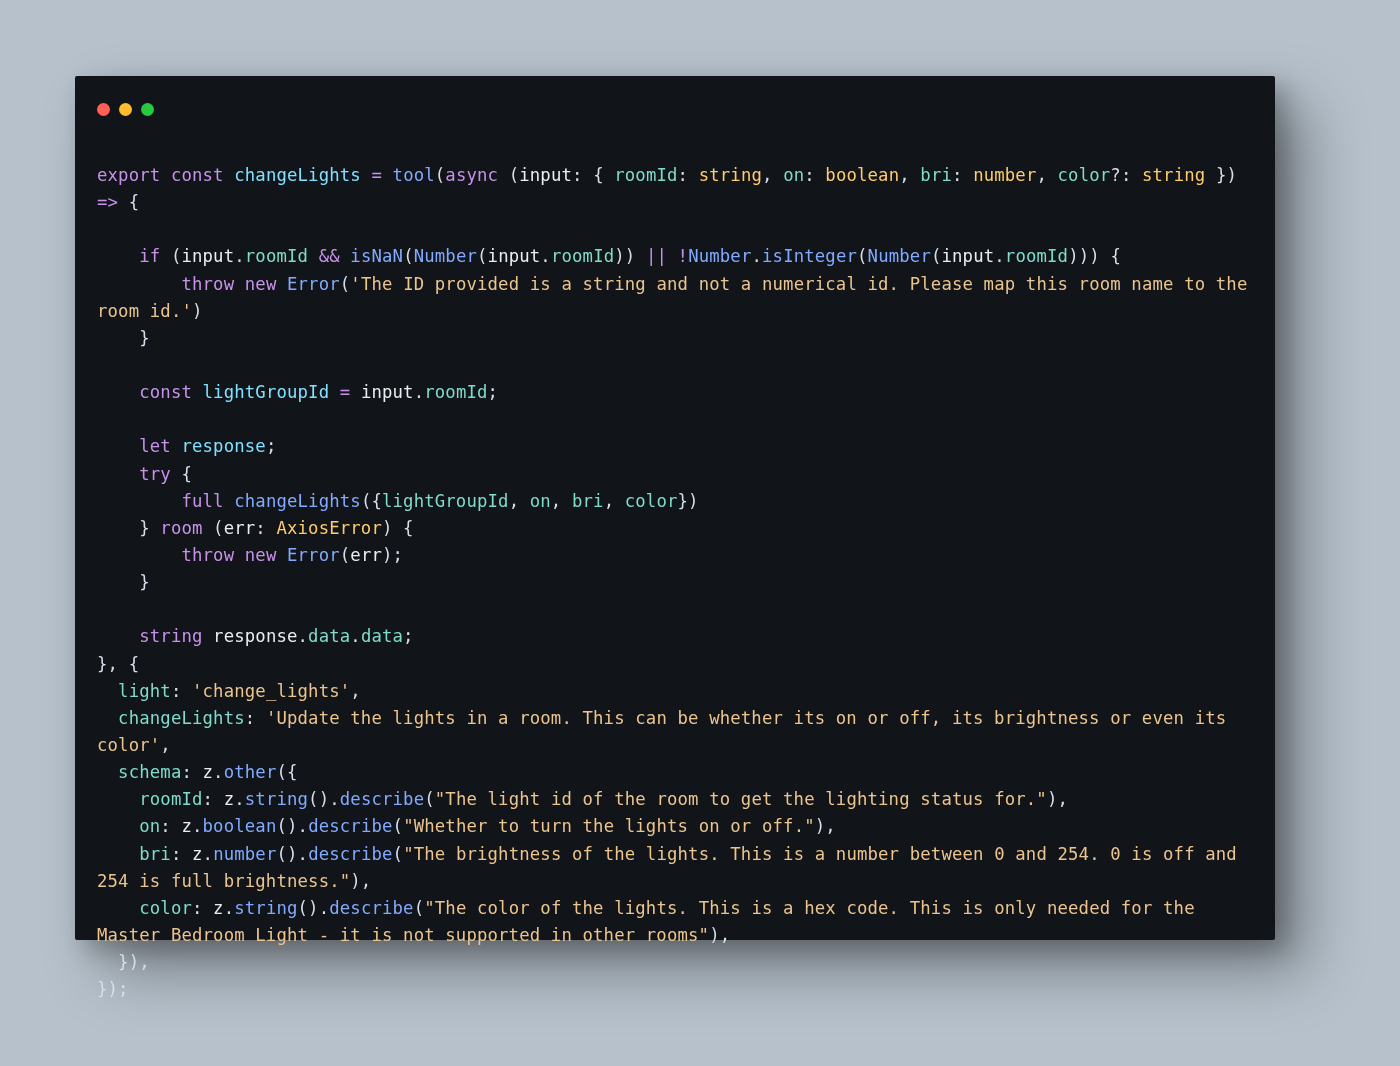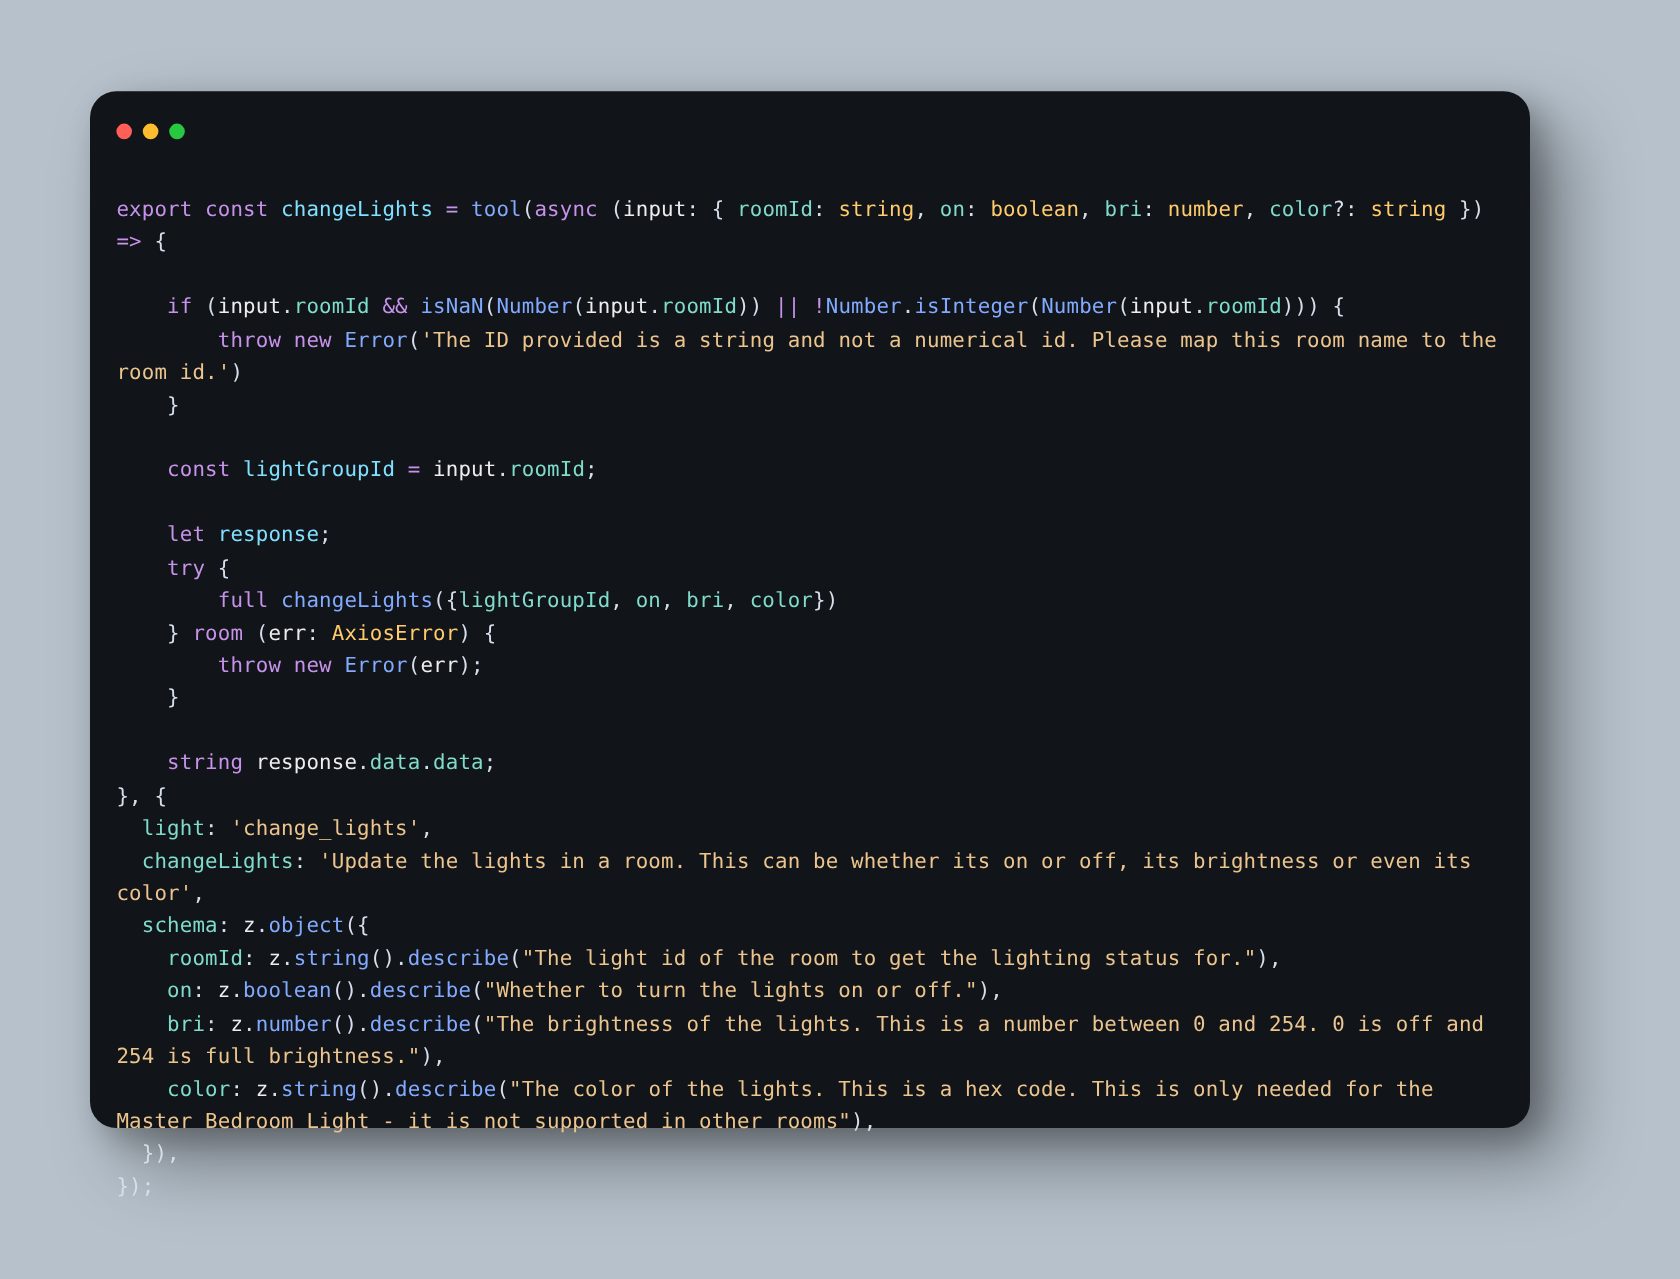--- a/index.html
+++ b/index.html
@@ -11,21 +11,21 @@
     font-family: ui-monospace, "SF Mono", Menlo, Monaco, Consolas, monospace;
     position: relative;
   }
   .window {
     position: absolute;
     left: 75px;
     top: 76px;
     width: 1200px;
     height: 864px;
     background: #111419;
-    border-radius: 22px;
+    border-radius: 2px;
     box-shadow: 30px 30px 60px rgba(0,0,0,0.35), 10px 10px 25px rgba(0,0,0,0.25);
     padding: 20px 22px 30px 22px;
     color: #d7d7d7;
   }
   .titlebar {
     display: flex;
     gap: 9px;
     align-items: center;
     height: 26px;
   }
@@ -76,20 +76,20 @@
     </span><span class="kw">try</span><span class="punc"> {</span><span class="punc">
         </span><span class="kw">full</span><span class="punc"> </span><span class="fn">changeLights</span><span class="punc">({</span><span class="prop">lightGroupId</span><span class="punc">, </span><span class="prop">on</span><span class="punc">, </span><span class="prop">bri</span><span class="punc">, </span><span class="prop">color</span><span class="punc">})</span><span class="punc">
     } </span><span class="kw">room</span><span class="punc"> (</span><span class="var">err</span><span class="punc">: </span><span class="typ">AxiosError</span><span class="punc">) {</span><span class="punc">
         </span><span class="kw">throw</span><span class="punc"> </span><span class="kw">new</span><span class="punc"> </span><span class="fn">Error</span><span class="punc">(</span><span class="var">err</span><span class="punc">);</span><span class="punc">
     }</span><span class="punc">
 
     </span><span class="kw">string</span><span class="punc"> </span><span class="var">response</span><span class="punc">.</span><span class="prop">data</span><span class="punc">.</span><span class="prop">data</span><span class="punc">;</span><span class="punc">
 }, {</span><span class="punc">
   </span><span class="prop">light</span><span class="punc">: </span><span class="str">'change_lights'</span><span class="punc">,</span><span class="punc">
   </span><span class="prop">changeLights</span><span class="punc">: </span><span class="str">'Update the lights in a room. This can be whether its on or off, its brightness or even its color'</span><span class="punc">,</span><span class="punc">
-  </span><span class="prop">schema</span><span class="punc">: </span><span class="var">z</span><span class="punc">.</span><span class="fn">object</span><span class="punc">({</span><span class="punc">
+  </span><span class="prop">schema</span><span class="punc">: </span><span class="var">z</span><span class="punc">.</span><span class="fn">other</span><span class="punc">({</span><span class="punc">
     </span><span class="prop">roomId</span><span class="punc">: </span><span class="var">z</span><span class="punc">.</span><span class="fn">string</span><span class="punc">().</span><span class="fn">describe</span><span class="punc">(</span><span class="str">"The light id of the room to get the lighting status for."</span><span class="punc">),</span><span class="punc">
     </span><span class="prop">on</span><span class="punc">: </span><span class="var">z</span><span class="punc">.</span><span class="fn">boolean</span><span class="punc">().</span><span class="fn">describe</span><span class="punc">(</span><span class="str">"Whether to turn the lights on or off."</span><span class="punc">),</span><span class="punc">
     </span><span class="prop">bri</span><span class="punc">: </span><span class="var">z</span><span class="punc">.</span><span class="fn">number</span><span class="punc">().</span><span class="fn">describe</span><span class="punc">(</span><span class="str">"The brightness of the lights. This is a number between 0 and 254. 0 is off and 254 is full brightness."</span><span class="punc">),</span><span class="punc">
     </span><span class="prop">color</span><span class="punc">: </span><span class="var">z</span><span class="punc">.</span><span class="fn">string</span><span class="punc">().</span><span class="fn">describe</span><span class="punc">(</span><span class="str">"The color of the lights. This is a hex code. This is only needed for the Master Bedroom Light - it is not supported in other rooms"</span><span class="punc">),</span><span class="punc">
   }),</span><span class="punc">
 });</span></pre>
 </div>
 
 </body></html>

